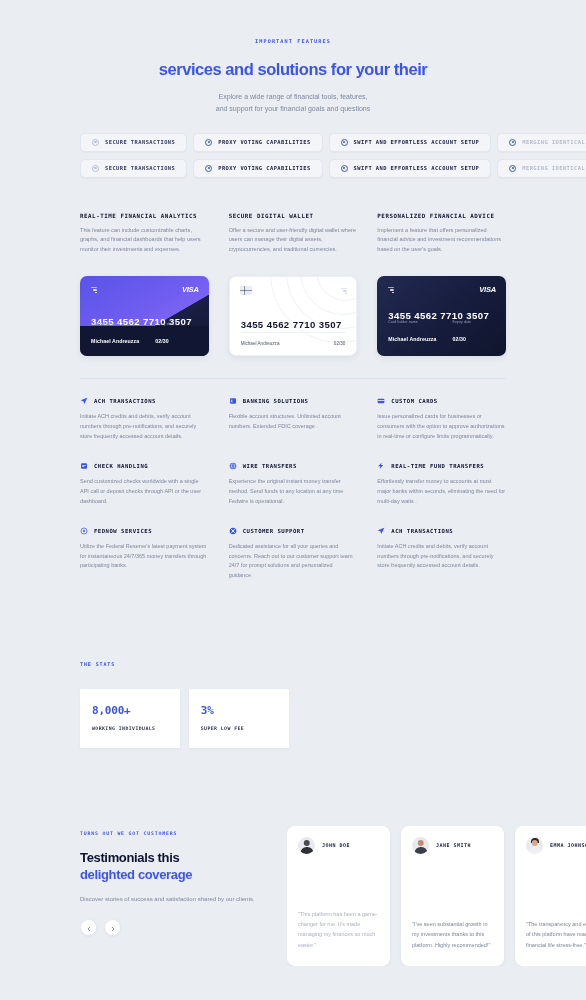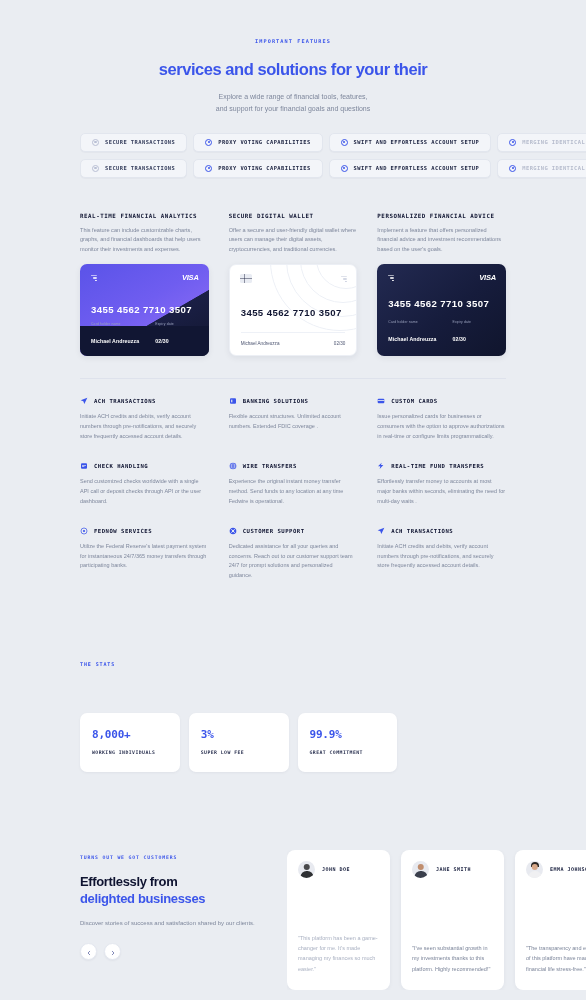--- a/index.html
+++ b/index.html
@@ -63,21 +63,21 @@
   .ccol-title {
     font-family: "DejaVu Sans Mono", monospace;
     font-size: 5.8px; font-weight: 700; letter-spacing: .55px;
     color: #0e1330; text-transform: uppercase;
   }
   .ccol-desc {
     margin-top: 7px; font-size: 5.6px; line-height: 1.72; color: #7e879c;
   }
 
   .card {
-    margin-top: 10px; height: 92px; border-radius: 7px; position: relative;
+    margin-top: 22px; height: 80px; border-radius: 7px; position: relative;
     overflow: hidden; box-shadow: 0 2px 6px rgba(20,26,54,.07);
   }
   
   .card.purple { background: linear-gradient(150deg,#5a53e8 0%,#6f5df0 45%,#7a63f2 60%,#1a1f45 60.5%,#12162f 100%); }
   .card.purple .strip { position:absolute; left:0; right:0; bottom:0; height:30px; background:#111633; }
   
   .card.dark { background: linear-gradient(140deg,#232a52 0%,#161c3c 55%,#10152d 100%); }
   
   .card.white { background: #fff; border: 1px solid #eceff5; }
   .card.white .arcs { position:absolute; top:-36px; right:-20px; }
@@ -147,23 +147,22 @@
   .stats-label {
     font-family:"DejaVu Sans Mono", monospace; font-size:5px;
     letter-spacing:.9px; color:#3b55ea; font-weight:700; text-transform:uppercase;
   }
   .stats-top { margin-top:14px; display:flex; align-items:flex-start; justify-content:space-between; gap:30px; }
   .stats-top h2 { font-size:14px; line-height:1.3; font-weight:700; letter-spacing:-.35px; color:#0e1330; }
   .stats-top h2 .accent { color:#3b55ea; display:block; }
   .stats-top p { font-size:6px; line-height:1.8; color:#7e879c; max-width:205px; margin-top:13px; }
   .stats-grid { margin-top:22px; display:grid; grid-template-columns:repeat(4,1fr); gap:9px; }
   .stat-card {
-    background:#fff; border-radius:7px; padding:15px 12px 17px;
+    background:#fff; border-radius:1px; padding:15px 12px 17px;
     box-shadow:0 1px 3px rgba(20,26,54,.05);
-    margin-top:24px;
   }
   .stat-val {
     font-family:"DejaVu Sans Mono", monospace; font-size:11px;
     font-weight:700; color:#3b55ea; letter-spacing:-.2px;
   }
   .stat-lbl {
     margin-top:9px; font-family:"DejaVu Sans Mono", monospace;
     font-size:4.8px; letter-spacing:.45px; color:#2a3150;
     font-weight:700; text-transform:uppercase;
   }
@@ -465,33 +464,29 @@
   <div class="stats-label">THE STATS</div>
   <div class="stats-grid" id="stats-grid">
       <div class="stat-card">
         <div class="stat-val">8,000+</div>
                  <div class="stat-lbl">WORKING INDIVIDUALS</div>
       </div>
       <div class="stat-card">
         <div class="stat-val">3%</div>
                  <div class="stat-lbl">SUPER LOW FEE</div>
       </div>
-      <div class="stat-card">
-        <div class="stat-val">99.9%</div>
-                 <div class="stat-lbl">GREAT COMMITMENT</div>
-      </div>
     </div>
 </section>
 
 <section class="testi-section">
   <div class="testi-left">
     <div class="testi-label">TURNS OUT WE GOT CUSTOMERS</div>
     <h2>
-      <span>Effortlessly from</span>
-      <span class="accent">delighted businesses</span>
+      <span>Testimonials this</span>
+      <span class="accent">delighted coverage</span>
     </h2>
     <p>Discover stories of success and satisfaction shared by our clients.</p>
     <div class="navs">
       <button class="navbtn">
         <span>
           <svg viewBox="0 0 24 24" fill="none" stroke="currentColor" stroke-width="3" stroke-linecap="round" stroke-linejoin="round">
               <polyline points="15 5 8 12 15 19"></polyline>
             </svg>
         </span>
       </button>

